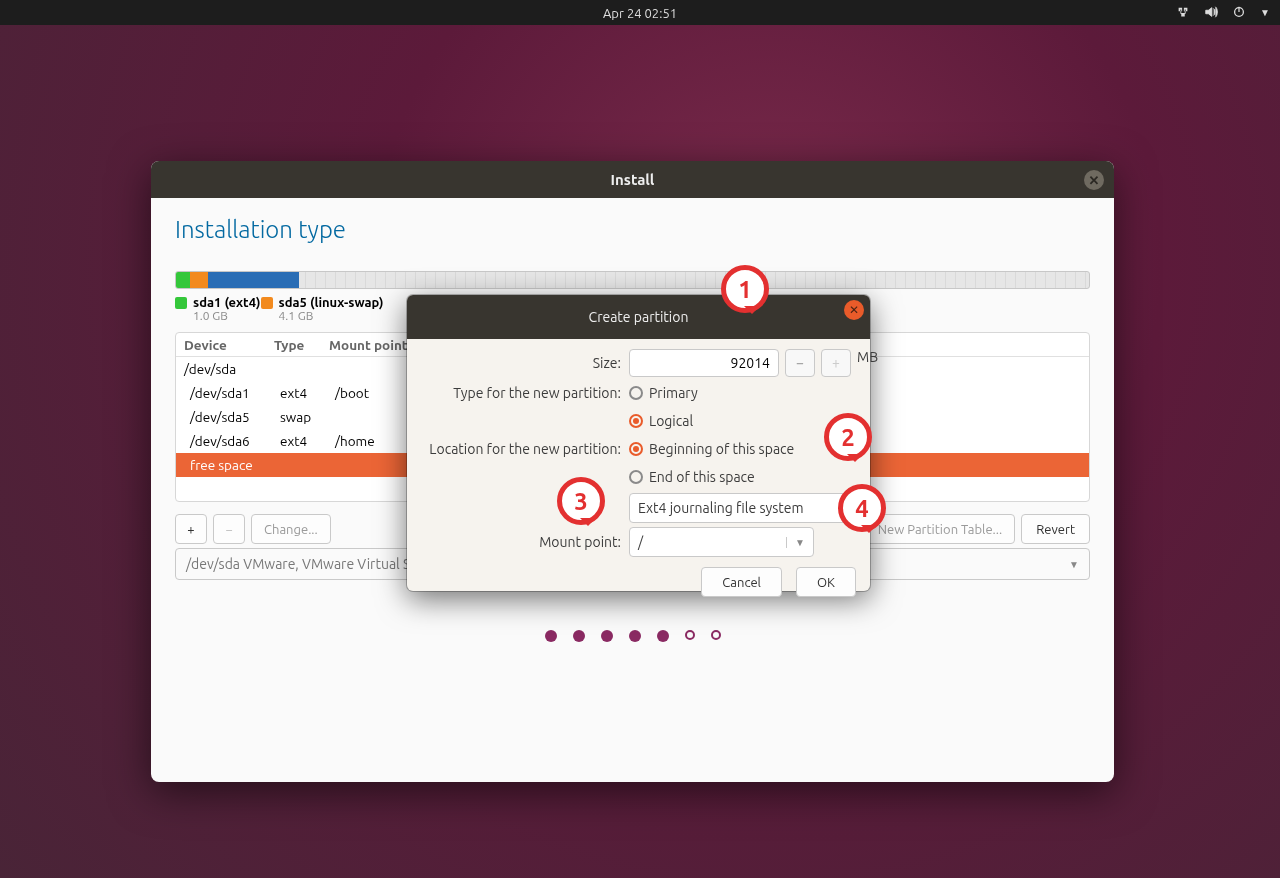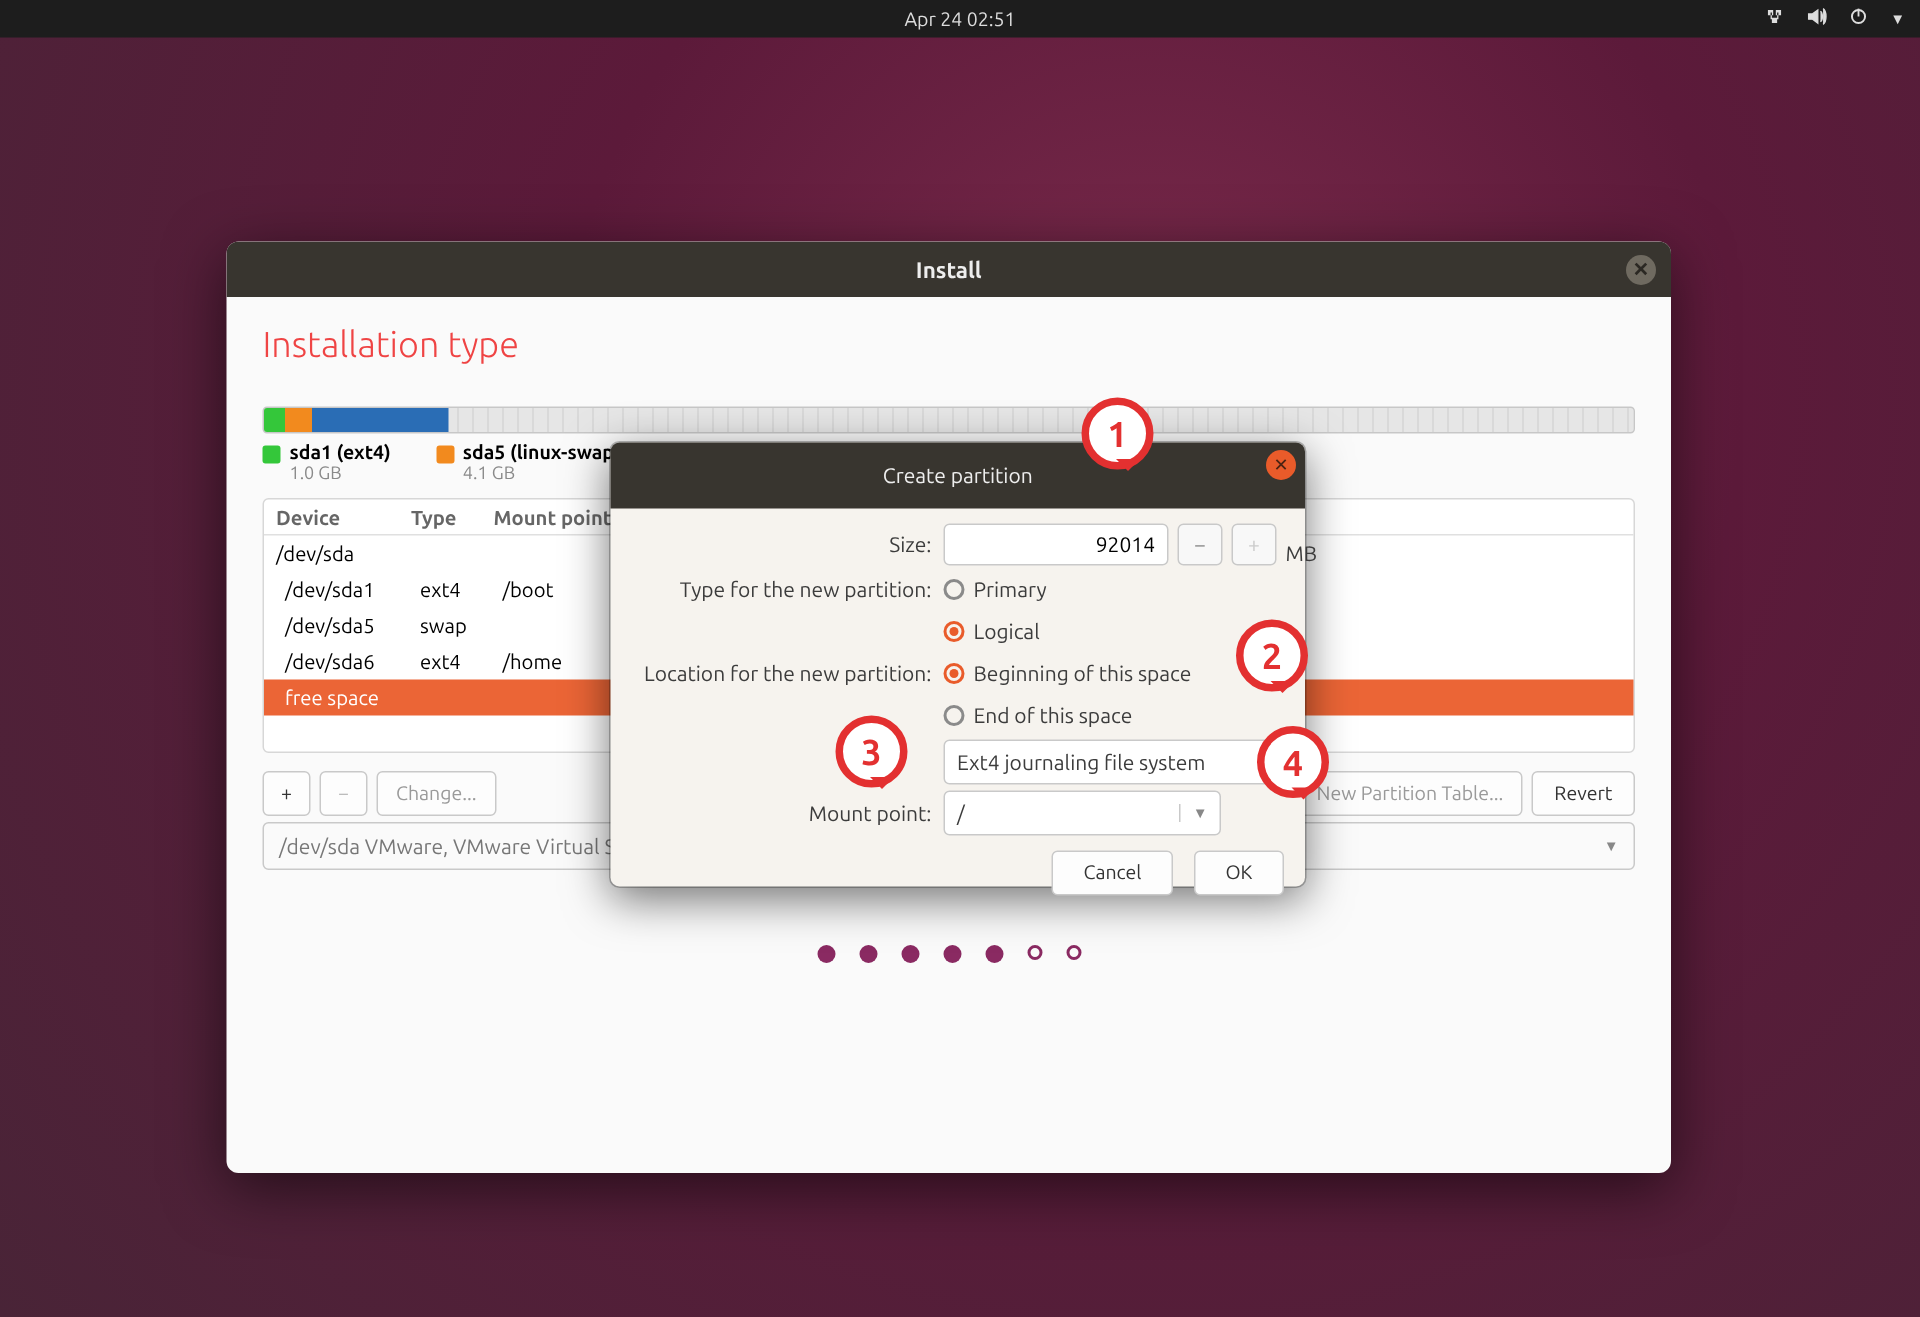--- a/index.html
+++ b/index.html
@@ -13,27 +13,27 @@
                    display:flex; align-items:center; gap:14px; }
   .ico { display:inline-block; width:14px; height:14px; }
   
   .window { position:absolute; left:151px; top:161px; width:963px; height:621px;
             background:#fafafa; border-radius:8px; box-shadow:0 10px 40px rgba(0,0,0,.55); overflow:hidden;}
   .titlebar { height:37px; background:#38352f; color:#eee; display:flex;
               align-items:center; justify-content:center; font-size:15px; font-weight:600; position:relative;}
   .titlebar .closebtn { position:absolute; right:10px; top:9px; width:20px; height:20px;
                         border-radius:50%; background:#6f6a60; color:#2b2823; display:flex;
                         align-items:center; justify-content:center; font-size:13px; line-height:1;}
-  h1 { font-size:24px; font-weight:300; color:#ef4444; margin:18px 24px 28px; }
+  h1 { font-size:24px; font-weight:300; color:#0369a1; margin:18px 24px 28px; }
   .diskbar { height:18px; margin:0 24px; border:1px solid #c7c7c7; border-radius:3px;
              display:flex; overflow:hidden; background:
               repeating-linear-gradient(90deg,#e6e6e6 0 9px,#d9d9d9 9px 10px);}
   .seg1{background:#34c73a;width:1.5%} .seg2{background:#f28a1e;width:2%}
   .seg3{background:#2a6db5;width:10%}
-  .legend {display:flex; gap:30px; margin:6px 24px 10px; font-size:13px;}
+  .legend {display:flex; margin:6px 24px 10px; font-size:13px;}
   .legend .item{display:flex; gap:6px; align-items:flex-start;}
   .sw{width:12px;height:12px;border-radius:2px;margin-top:2px;}
   .sw.green{background:#34c73a}.sw.orange{background:#f28a1e}
   .sub{color:#8a8a8a;font-size:12px;display:block;}
   .table { margin:0 24px; border:1px solid #d7d7d7; border-radius:4px; background:#fff;}
   .row{display:flex; font-size:13.5px; height:24px; align-items:center; padding:0 8px;}
   .hdr{color:#666;font-weight:600;border-bottom:1px solid #e0e0e0;}
   .c1{width:90px}.c2{width:55px}.c3{flex:1}
   .sel{background:#eb6536;color:#fff;}
   .toolbar{display:flex; gap:6px; margin:12px 24px 4px; align-items:center;}
@@ -55,21 +55,21 @@
   
   .dialog{position:absolute;left:407px;top:295px;width:463px;height:296px;
           background:#f6f3ee;border-radius:6px;box-shadow:0 8px 30px rgba(0,0,0,.55),0 0 0 1px rgba(0,0,0,.25);}
   .dlgtitle{height:44px;background:#38352f;color:#eee;display:flex;align-items:center;
             justify-content:center;font-weight:400;font-size:14px;border-radius:6px 6px 0 0;position:relative;}
   .dlgclose{position:absolute;right:6px;top:5px;width:20px;height:20px;border-radius:50%;
             background:#e95b2a;color:#4b2313;display:flex;align-items:center;justify-content:center;font-size:12px;}
   .form{padding:10px 14px 0;display:grid;grid-template-columns:200px 1fr;column-gap:8px;row-gap:4px;
         font-size:14px;color:#3c3c3c;align-items:center;}
   .rt{text-align:right;}
-  .sizebox{display:flex;align-items:flex-end;gap:6px;}
+  .sizebox{display:flex;align-items:flex-start;gap:6px;}
   .sizebox input{width:150px;height:28px;border:1px solid #c9c9c9;border-radius:4px;
                  text-align:right;padding:0 8px;font-size:14px;}
   .step{width:30px;height:28px;border:1px solid #c9c9c9;border-radius:4px;background:#f8f8f8;
         display:flex;align-items:center;justify-content:center;color:#8a8a8a;}
   .radio{display:flex;align-items:center;gap:6px;font-size:14px;height:24px;}
   .r{width:14px;height:14px;border:2px solid #8a8a8a;border-radius:50%;position:relative;}
   .r.on{border-color:#e95b2a;}
   .r.on::after{content:"";position:absolute;inset:2px;border-radius:50%;background:#e95b2a;}
   .sel2{border:1px solid #c9c9c9;border-radius:4px;height:30px;display:flex;
         align-items:center;padding:0 8px;font-size:14px;background:#fff;}

